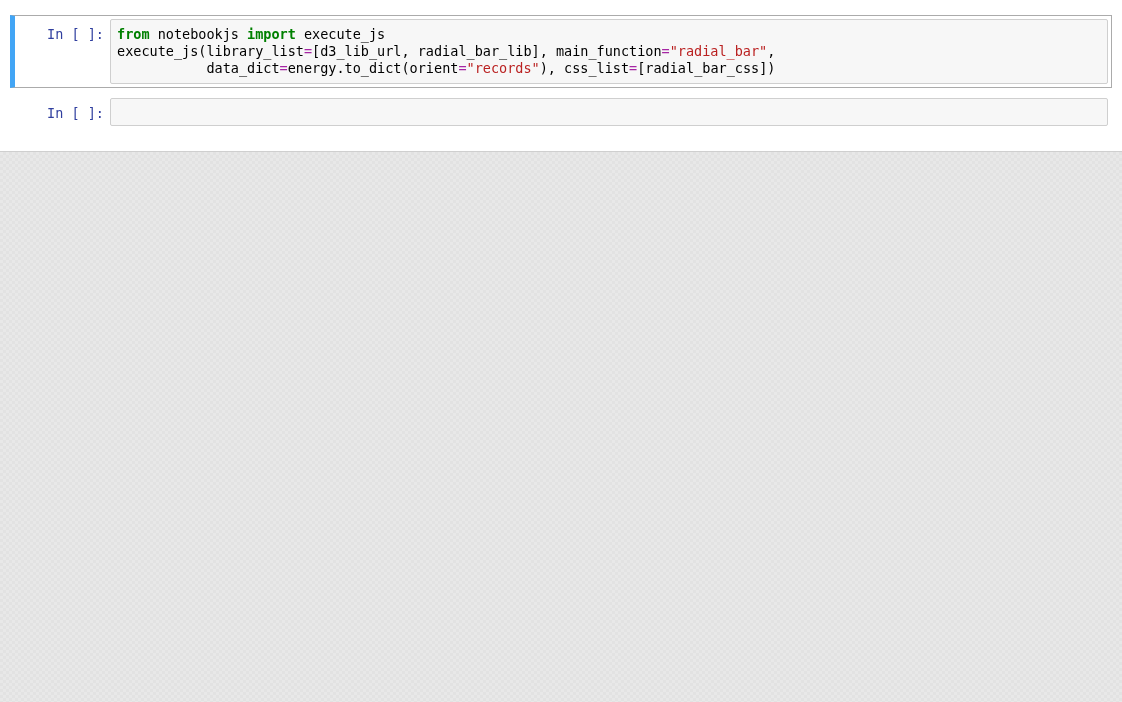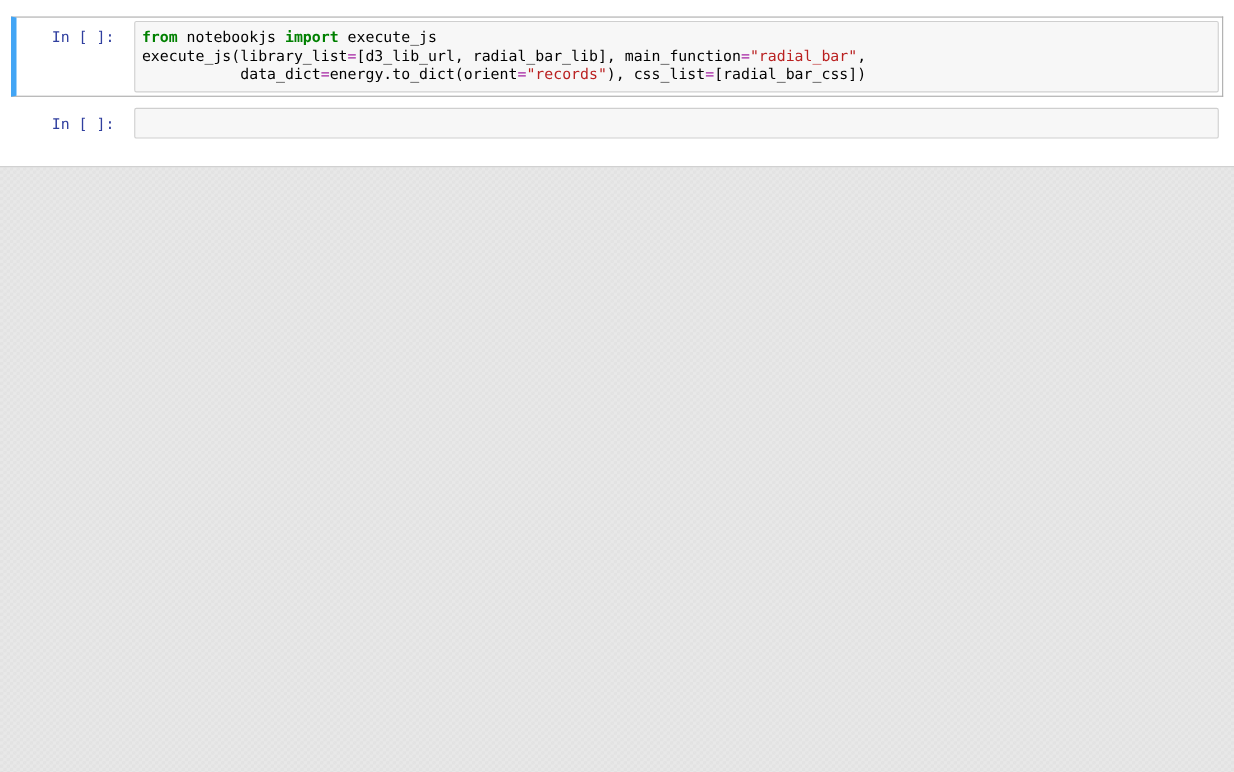--- a/index.html
+++ b/index.html
@@ -47,21 +47,20 @@
     border: 1px solid #cfcfcf;
     border-radius: 2px;
     padding: 6px 6px;
     font-family: "DejaVu Sans Mono", Menlo, Consolas, monospace;
     font-size: 13.5px;
     line-height: 17px;
     white-space: pre;
     overflow-x: auto;
     min-height: 28px;
     color: #000;
-    margin-left: 12px;
   }
   .cell.selected .input-area {
     background: #f7f7f7;
   }
   .tok-kw { color: #008000; font-weight: bold; }
   .tok-op { color: #a626a4; }
   .tok-str { color: #ba2121; }
   .below-notebook {
     background: #e8e8e8;
     background-image:

